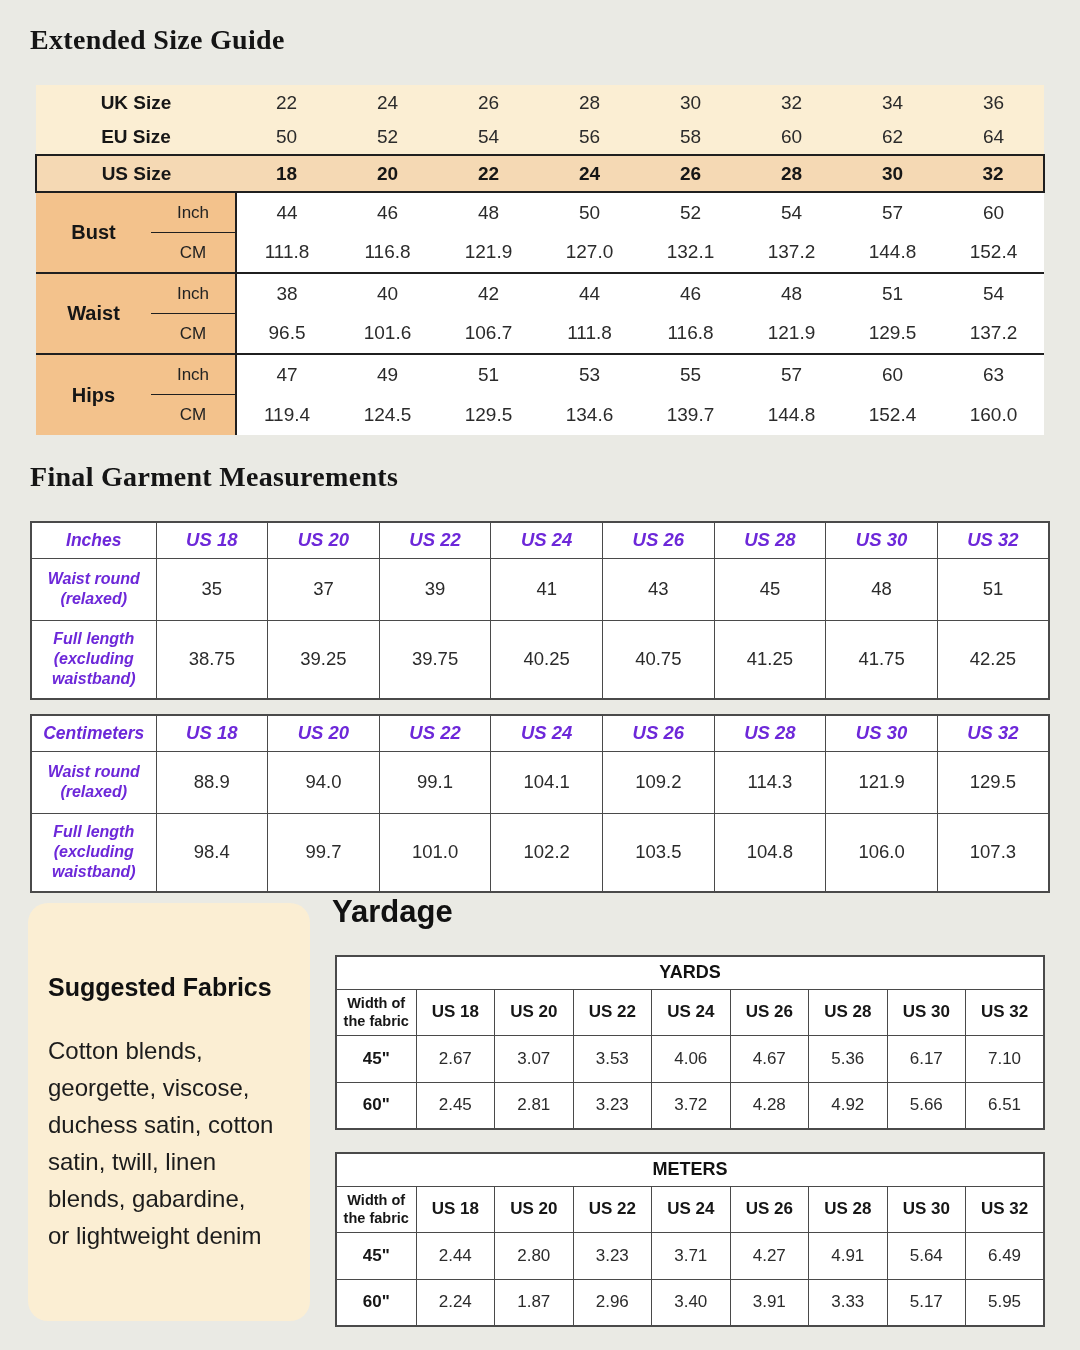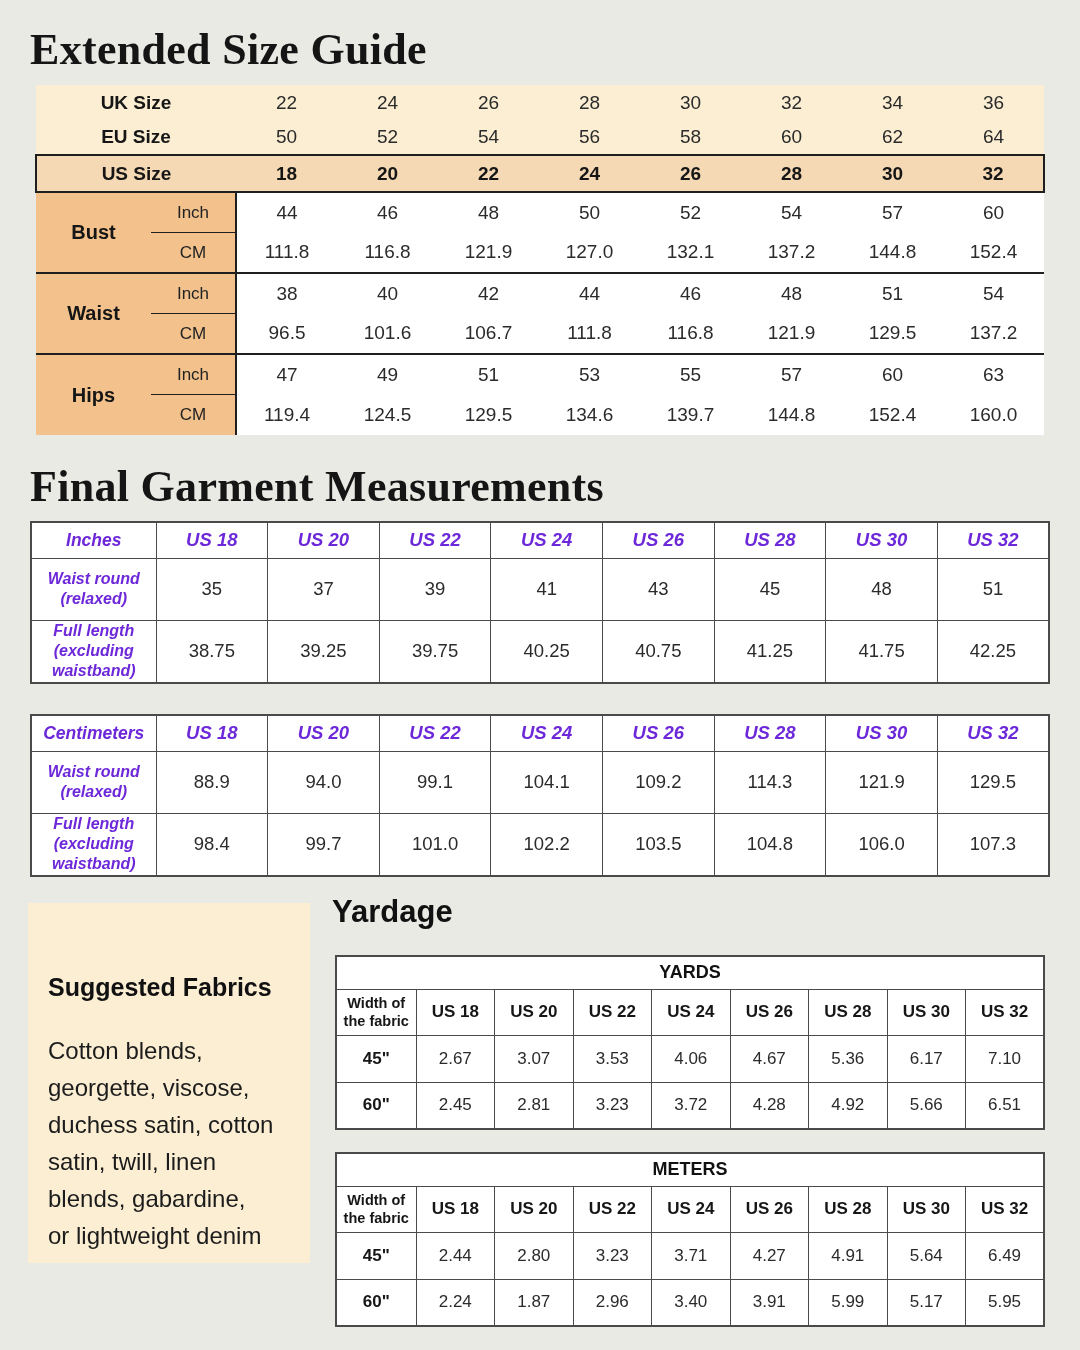--- a/index.html
+++ b/index.html
@@ -7,21 +7,21 @@
   .page {
     position:relative; width:1080px; height:1350px;
     background:#EAEAE4; overflow:hidden;
     font-family:"Liberation Sans","DejaVu Sans",sans-serif;
     color:#1f1f1f;
   }
   
   .serif-title {
     position:absolute; left:30px;
     font-family:"Liberation Serif","DejaVu Serif",serif;
-    font-weight:700; font-size:44px; letter-spacing:.3px; color:#151515;
+    font-weight:700; font-size:28px; letter-spacing:.3px; color:#151515;
   }
   #esg-title { top:24px; }
   #fgm-title { top:461px; }
   #yardage-title {
     position:absolute; left:332px; top:894px;
     font-weight:700; font-size:31px; color:#111;
   }
   
   table { border-spacing:0; }
   .esg { position:absolute; left:35px; top:85px; width:1010px; table-layout:fixed; border-collapse:collapse; }
@@ -49,21 +49,21 @@
   
   .fgm {
     position:absolute; left:30px; width:1020px; table-layout:fixed;
     border-collapse:collapse; background:#fff; border:2.5px solid #4a4a4a;
   }
   #fgm-in { top:521px; }
   #fgm-cm { top:714px; }
   .fgm th, .fgm td { border:1.5px solid #4a4a4a; text-align:center; vertical-align:middle; background:#fff; }
   .fgm tr.head { height:36px; }
   .fgm tr.r1 { height:62px; }
-  .fgm tr.r2 { height:63px;padding-left:20px; }
+  .fgm tr.r2 { height:79px;padding-left:20px; }
   .fgm th { font-weight:700; font-size:18.5px; color:#6d28d9;font-style:italic; }
   .fgm th.corner { font-size:17.5px; }
   .fgm th.rlabel { font-size:16px; line-height:1.25; white-space:pre-line; }
   .fgm td { font-size:18.5px; color:#2b2b2b; }
   
   .yrd {
     position:absolute; left:335px; width:710px; table-layout:fixed;
     border-collapse:collapse; background:#fff; border:2px solid #4a4a4a;
   }
   #yrd-yards  { top:955px; }
@@ -72,22 +72,23 @@
   .yrd tr.banner-row { height:33px; }
   .yrd tr.head { height:46px; }
   .yrd tr.r { height:47px; }
   .yrd td.banner { font-weight:700; font-size:18px; color:#111; }
   .yrd th { font-weight:700; font-size:17px; color:#161616; }
   .yrd th.corner { font-size:14.5px; line-height:1.25; white-space:pre-line; }
   .yrd th.rlabel { font-size:17px; }
   .yrd td { font-size:17px; color:#2b2b2b; }
   
   .fabrics {
-    position:absolute; left:28px; top:903px; width:282px; height:360px;
+    position:absolute; left:28px; top:903px; width:282px; height:418px;
     background:#FBEED3;
+    border-radius:20px;
   }
   .fabrics h3 { margin:70px 0 0 20px; font-size:25px; font-weight:700; color:#111; }
   .fabrics p {
     margin:30px 0 0 20px; font-size:24px; line-height:37px;
     color:#1c1c1c; white-space:pre-line;
   }
 </style>
 </head>
 <body>
 
@@ -427,20 +428,20 @@
           <td>5.64</td>
           <td>6.49</td>
         </tr>
       <tr class="r">
         <th class="rlabel">60"</th>
       <td>2.24</td>
           <td>1.87</td>
           <td>2.96</td>
           <td>3.40</td>
           <td>3.91</td>
-          <td>5.99</td>
+          <td>3.33</td>
           <td>5.17</td>
           <td>5.95</td>
         </tr>
     </tbody>
   </table>
 
 </div>
 
 </body></html>

